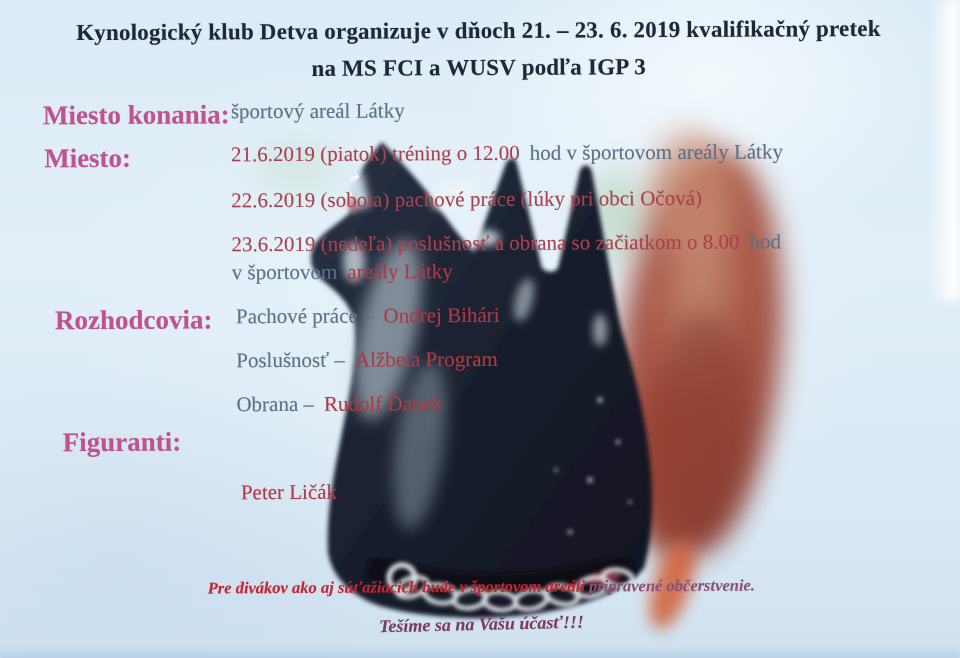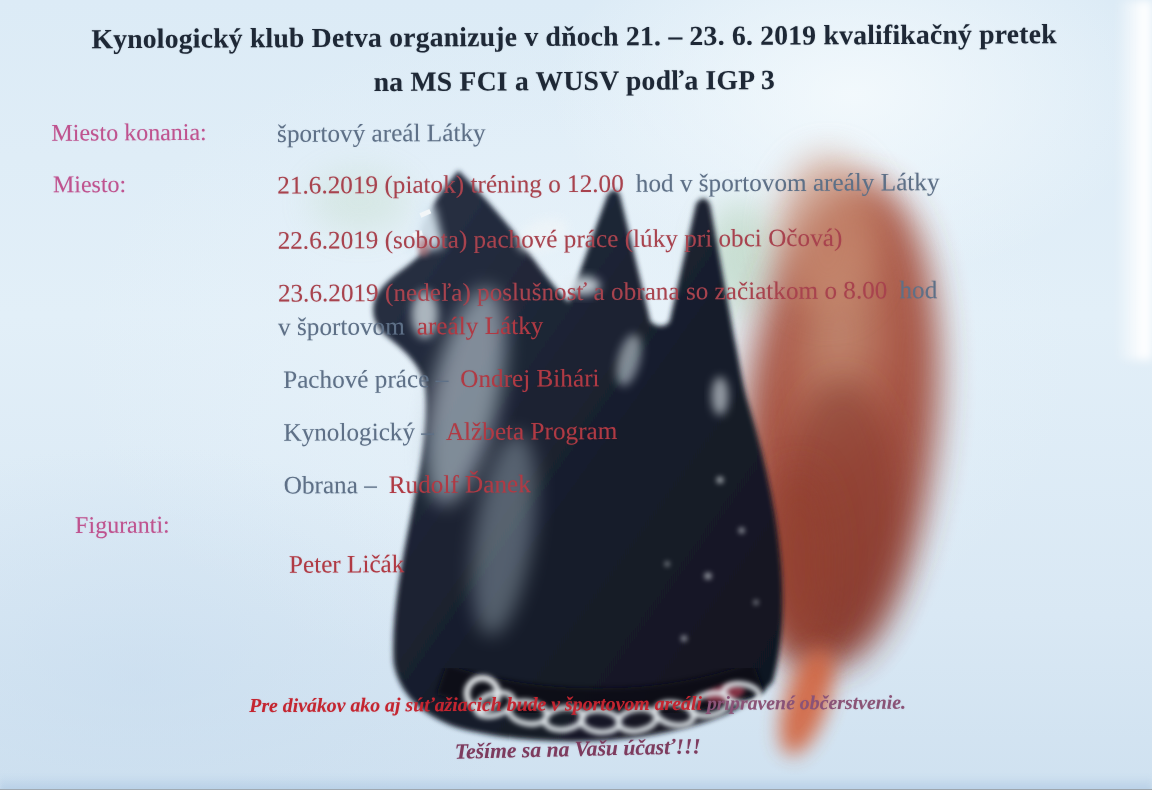--- a/index.html
+++ b/index.html
@@ -16,21 +16,21 @@
     background:linear-gradient(to left,#ffffff 20%,rgba(255,255,255,0));
     filter:blur(4px);}
   .edge-bottom{position:absolute;left:0;bottom:-4px;width:100%;height:16px;
     background:linear-gradient(to top,rgba(160,190,220,.6),rgba(160,190,220,0));
     filter:blur(2px);}
   .art{position:absolute;left:0;top:0;width:960px;height:658px;}
   .content{position:absolute;left:0;top:0;width:960px;height:658px;transform:rotate(-0.3deg);}
   .t{position:absolute;white-space:nowrap;line-height:1.15;}
   .title{left:0;width:960px;text-align:center;font-weight:bold;font-size:23px;color:#1e2836;
     text-shadow:0 0 1px rgba(30,40,54,.35);letter-spacing:.2px;}
-  .label{font-weight:normal;font-size:20px;color:#bf538f;text-shadow:0 0 1px rgba(191,83,143,.3);}
+  .label{font-weight:bold;font-size:27px;color:#bf538f;text-shadow:0 0 1px rgba(191,83,143,.3);}
   .body-txt{font-size:21px;}
   .red{color:#a8434e;text-shadow:0 0 1px rgba(168,67,78,.3);}
   .red2{color:#b03a44;text-shadow:0 0 1px rgba(176,58,68,.3);}
   .grayblue{color:#5e7087;text-shadow:0 0 1px rgba(94,112,135,.3);}
   .footer1{left:0;width:960px;text-align:center;font-size:16.5px;font-weight:bold;font-style:italic;}
   .footer1 .fr{color:#c42530;text-shadow:0 0 1px rgba(196,37,48,.35);}
   .footer1 .fp{color:#8a5377;text-shadow:0 0 1px rgba(138,83,119,.35);margin-top:11px;}
   .footer2{left:0;width:960px;text-align:center;font-size:18px;font-weight:bold;font-style:italic;
     color:#7d3b5e;transform:rotate(-1deg);text-shadow:0 0 1px rgba(125,59,94,.35);}
   .sp{display:inline-block;width:10px;}
@@ -159,28 +159,29 @@
     <span class="t label" style="left:45px;top:141px">Miesto:</span>
 
     <span class="t body-txt" style="left:232px;top:141px"><span class="red">21.6.2019 (piatok) tréning o 12.00</span><span class="sp"></span><span class="grayblue">hod v športovom areály Látky</span></span>
 
     <span class="t body-txt red" style="left:232px;top:187px">22.6.2019 (sobota) pachové práce (lúky pri obci Očová)</span>
 
     <span class="t body-txt" style="left:232px;top:231px"><span class="red">23.6.2019 (nedeľa) poslušnosť a obrana so začiatkom o 8.00</span><span class="sp"></span><span class="grayblue">hod</span></span>
 
     <span class="t body-txt" style="left:232px;top:259px"><span class="grayblue">v športovom</span><span class="sp"></span><span class="red2">areály Látky</span></span>
 
+    <span class="t label" style="left:55px;top:303px">Rozhodcovia:</span>
 
     <span class="t body-txt" style="left:236px;top:303px"><span class="grayblue">Pachové práce –</span><span class="sp"></span><span class="red2">Ondrej Bihári</span></span>
 
-    <span class="t body-txt" style="left:236px;top:347px"><span class="grayblue">Kynologický –</span><span class="sp"></span><span class="red2">Alžbeta Program</span></span>
+    <span class="t body-txt" style="left:236px;top:347px"><span class="grayblue">Poslušnosť –</span><span class="sp"></span><span class="red2">Alžbeta Program</span></span>
 
     <span class="t body-txt" style="left:236px;top:391px"><span class="grayblue">Obrana –</span><span class="sp"></span><span class="red2">Rudolf Ďanek</span></span>
 
     <span class="t label" style="left:62px;top:425px">Figuranti:</span>
 
-    <span class="t body-txt red2" style="left:240px;top:457px">Peter Ličák</span>
+    <span class="t body-txt red2" style="left:240px;top:479px">Peter Ličák</span>
 
     <div class="t footer1" style="top:578px"><span class="fr">Pre divákov ako aj súťažiacich bude v športovom areáli</span>&nbsp;<span class="fp">pripravené občerstvenie.</span></div>
 
     <div class="t footer2" style="top:614px">Tešíme sa na Vašu účasť!!!</div>
   </div>
 </div>
 
 </body></html>

